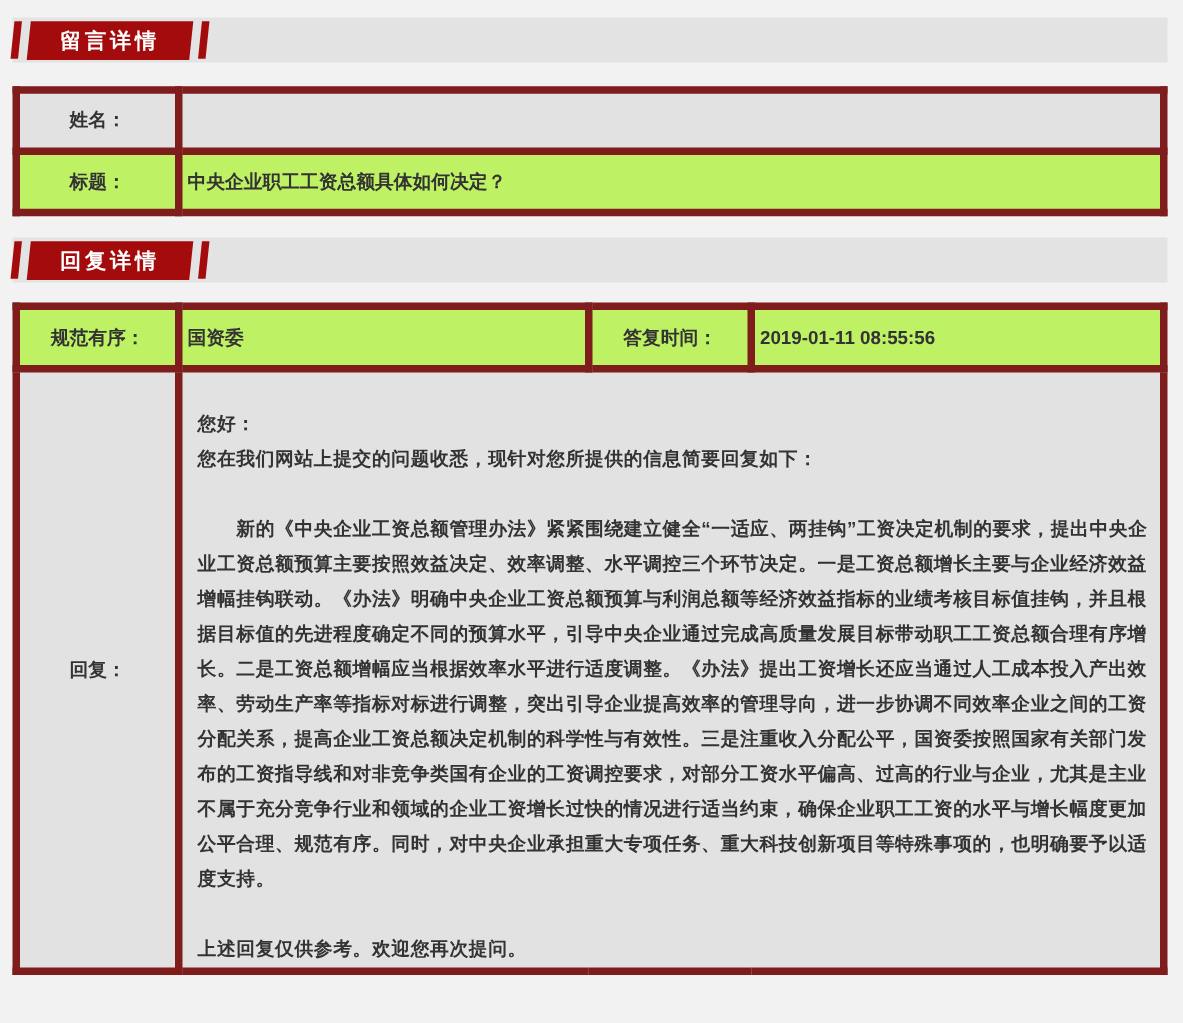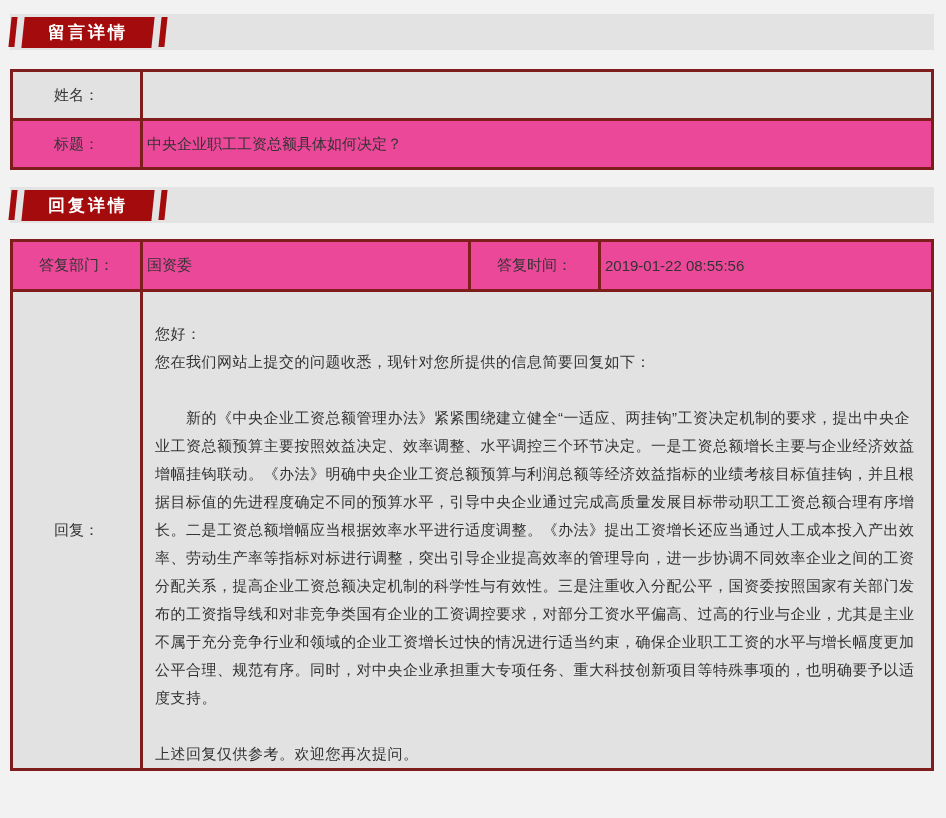--- a/index.html
+++ b/index.html
@@ -43,26 +43,27 @@
   }
   .gap-a { height:19px; }
   .gap-b { height:17px; }
   .gap-c { height:16px; }
   table {
     width:100%;
     border-collapse:collapse;
     table-layout:fixed;
   }
   td {
-    border:3px solid #7f1d1d;
+    border:6px solid #7f1d1d;
     font-size:15px;
     color:#333333;
+    font-weight:bold;
   }
   .r-gray  { background:#e2e2e2; }
-  .r-light { background:#ec4899; }
+  .r-light { background:#bef264; }
   .label-cell {
     width:130px;
     text-align:center;
     vertical-align:middle;
   }
   .value-cell {
     padding-left:4px;
     text-align:left;
     vertical-align:middle;
   }
@@ -116,24 +117,24 @@
     <span class="title-text">回复详情</span>
   </div>
   <div class="accent-bar"></div>
 </div>
 
 <div class="gap-c"></div>
 
 <table class="reply-table">
   <tbody>
       <tr class="r-light reply-meta-row">
-    <td class="label-cell">答复部门：</td>
+    <td class="label-cell">规范有序：</td>
     <td class="value-cell dept-value-cell">国资委</td>
     <td class="label-cell time-label-cell">答复时间：</td>
-    <td class="value-cell">2019-01-22 08:55:56</td>
+    <td class="value-cell">2019-01-11 08:55:56</td>
   </tr>
   <tr class="r-gray reply-row">
     <td class="label-cell">回复：</td>
     <td class="reply-content-cell" colspan="3">
       <div class="reply-text">您好：
 您在我们网站上提交的问题收悉，现针对您所提供的信息简要回复如下：
 
 　　新的《中央企业工资总额管理办法》紧紧围绕建立健全“一适应、两挂钩”工资决定机制的要求，提出中央企业工资总额预算主要按照效益决定、效率调整、水平调控三个环节决定。一是工资总额增长主要与企业经济效益增幅挂钩联动。《办法》明确中央企业工资总额预算与利润总额等经济效益指标的业绩考核目标值挂钩，并且根据目标值的先进程度确定不同的预算水平，引导中央企业通过完成高质量发展目标带动职工工资总额合理有序增长。二是工资总额增幅应当根据效率水平进行适度调整。《办法》提出工资增长还应当通过人工成本投入产出效率、劳动生产率等指标对标进行调整，突出引导企业提高效率的管理导向，进一步协调不同效率企业之间的工资分配关系，提高企业工资总额决定机制的科学性与有效性。三是注重收入分配公平，国资委按照国家有关部门发布的工资指导线和对非竞争类国有企业的工资调控要求，对部分工资水平偏高、过高的行业与企业，尤其是主业不属于充分竞争行业和领域的企业工资增长过快的情况进行适当约束，确保企业职工工资的水平与增长幅度更加公平合理、规范有序。同时，对中央企业承担重大专项任务、重大科技创新项目等特殊事项的，也明确要予以适度支持。
 
 上述回复仅供参考。欢迎您再次提问。</div>

